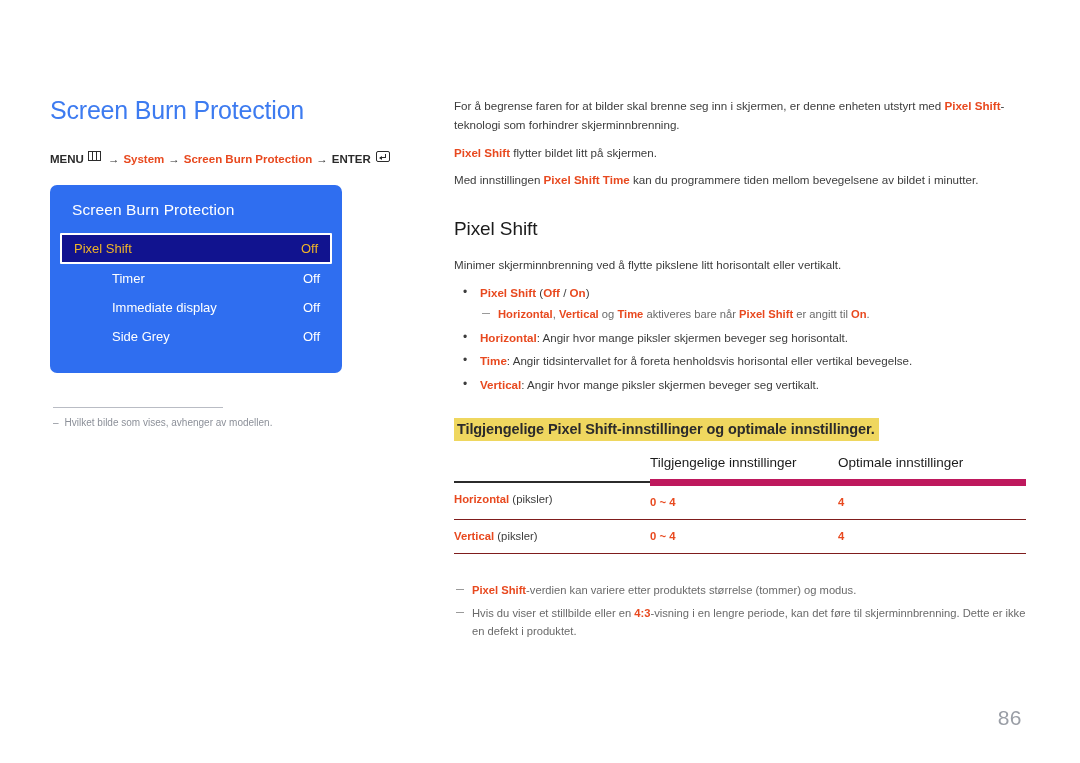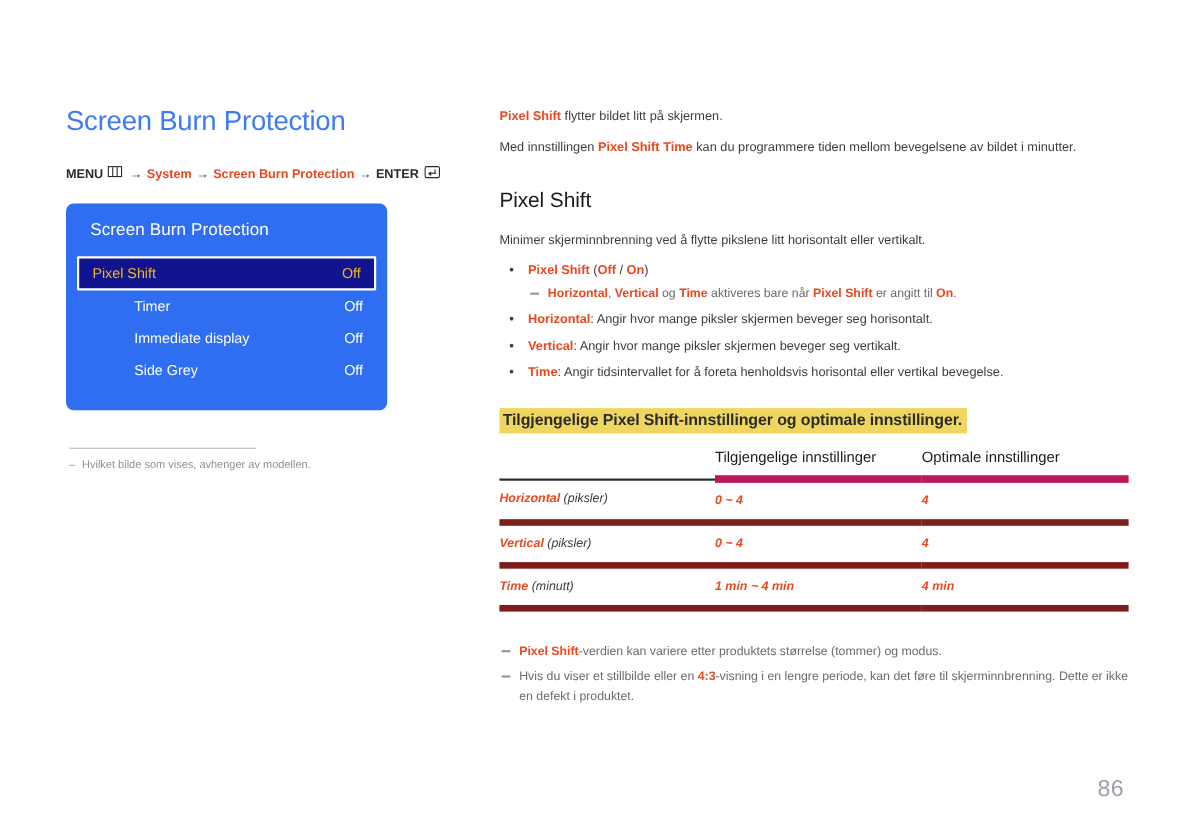--- a/index.html
+++ b/index.html
@@ -12,21 +12,21 @@
     background: #ffffff;
     font-family: "Liberation Sans", sans-serif;
     color: #3c3c3c;
     position: relative;
     overflow: hidden;
   }
 
   
   .left-col {
     position: absolute;
-    left: 60px;
+    left: 50px;
     top: 96px;
     width: 350px;
   }
   .page-title {
     font-size: 25px;
     font-weight: 400;
     color: #3d7bf0;
     letter-spacing: -0.2px;
     margin: 0 0 26px 0;
     line-height: 1.15;
@@ -240,24 +240,23 @@
     color: #1b1b1b;
     text-align: left;
     padding: 0 0 9px 0;
     border-bottom: 7px solid #be185d;
   }
   table.spec th.c0 { width: 196px; border-bottom: 2px solid #2b2b2b; }
   table.spec th.c1 { width: 188px; }
   table.spec th.c2 { width: 188px; }
   table.spec td {
     padding: 10px 0 11px 0;
-    border-bottom: 6px solid #7f1d1d;
+    border-bottom: 1px solid #7f1d1d;
     vertical-align: top;
     color: #3c3c3c;
-    font-style: italic;
   }
   table.spec td .lbl { color: #e8491f; font-weight: 700; }
   table.spec td .unit { color: #3c3c3c; font-weight: 400; }
   table.spec td.val { color: #e8491f; font-weight: 700; }
 
   .table-notes { margin-top: 28px; }
   .table-notes .subnote { margin-bottom: 5px; font-size: 11.2px; }
 
   .page-num {
     position: absolute;
@@ -312,20 +311,23 @@
   <div class="left-note-rule"></div>
   <div class="left-note">
     <span class="dash">–</span>
     <span>Hvilket bilde som vises, avhenger av modellen.</span>
   </div>
 
 </div>
 
 <div class="right-col">
 
+  <p class="body-p">
+    <span>For å begrense faren for at bilder skal brenne seg inn i skjermen, er denne enheten utstyrt med </span><span class="hl">Pixel Shift</span><span>-teknologi som forhindrer skjerminnbrenning.</span>
+  </p>
 
   <p class="body-p">
     <span class="hl">Pixel Shift</span><span> flytter bildet litt på skjermen.</span>
   </p>
 
   <p class="body-p">
     <span>Med innstillingen </span><span class="hl">Pixel Shift Time</span><span> kan du programmere tiden mellom bevegelsene av bildet i minutter.</span>
   </p>
 
   <h2 class="sec-title">Pixel Shift</h2>
@@ -338,24 +340,24 @@
 
       <div class="subnote">
         <span class="hl">Horizontal</span><span>, </span><span class="hl">Vertical</span><span> og </span><span class="hl">Time</span><span> aktiveres bare når </span><span class="hl">Pixel Shift</span><span> er angitt til </span><span class="hl">On</span><span>.</span>
       </div>
     </li>
 
     <li>
       <span class="hl">Horizontal</span><span>: Angir hvor mange piksler skjermen beveger seg horisontalt.</span>
     </li>
     <li>
-      <span class="hl">Vertical</span><span>: Angir hvor mange piksler skjermen beveger seg vertikalt.</span>
+      <span class="hl">Time</span><span>: Angir tidsintervallet for å foreta henholdsvis horisontal eller vertikal bevegelse.</span>
     </li>
     <li>
-      <span class="hl">Time</span><span>: Angir tidsintervallet for å foreta henholdsvis horisontal eller vertikal bevegelse.</span>
+      <span class="hl">Vertical</span><span>: Angir hvor mange piksler skjermen beveger seg vertikalt.</span>
     </li>
   </ul>
 
   <div class="yellow-bar">Tilgjengelige Pixel Shift-innstillinger og optimale innstillinger.</div>
 
   <table class="spec">
     <thead>
       <tr>
         <th class="c0"></th>
         <th class="c1">Tilgjengelige innstillinger</th>
@@ -366,25 +368,20 @@
       <tr>
         <td><span class="lbl">Horizontal</span><span class="unit"> (piksler)</span></td>
         <td class="val">0 ~ 4</td>
         <td class="val">4</td>
       </tr>
       <tr>
         <td><span class="lbl">Vertical</span><span class="unit"> (piksler)</span></td>
         <td class="val">0 ~ 4</td>
         <td class="val">4</td>
       </tr>
-      <tr>
-        <td><span class="lbl">Time</span><span class="unit"> (minutt)</span></td>
-        <td class="val">1 min ~ 4 min</td>
-        <td class="val">4 min</td>
-      </tr>
     </tbody>
   </table>
 
   <div class="table-notes">
     <div class="subnote">
       <span class="hl">Pixel Shift</span><span>-verdien kan variere etter produktets størrelse (tommer) og modus.</span>
     </div>
     <div class="subnote">
       <span>Hvis du viser et stillbilde eller en </span><span class="hl">4:3</span><span>-visning i en lengre periode, kan det føre til skjerminnbrenning. Dette er ikke en defekt i produktet.</span>
     </div>

